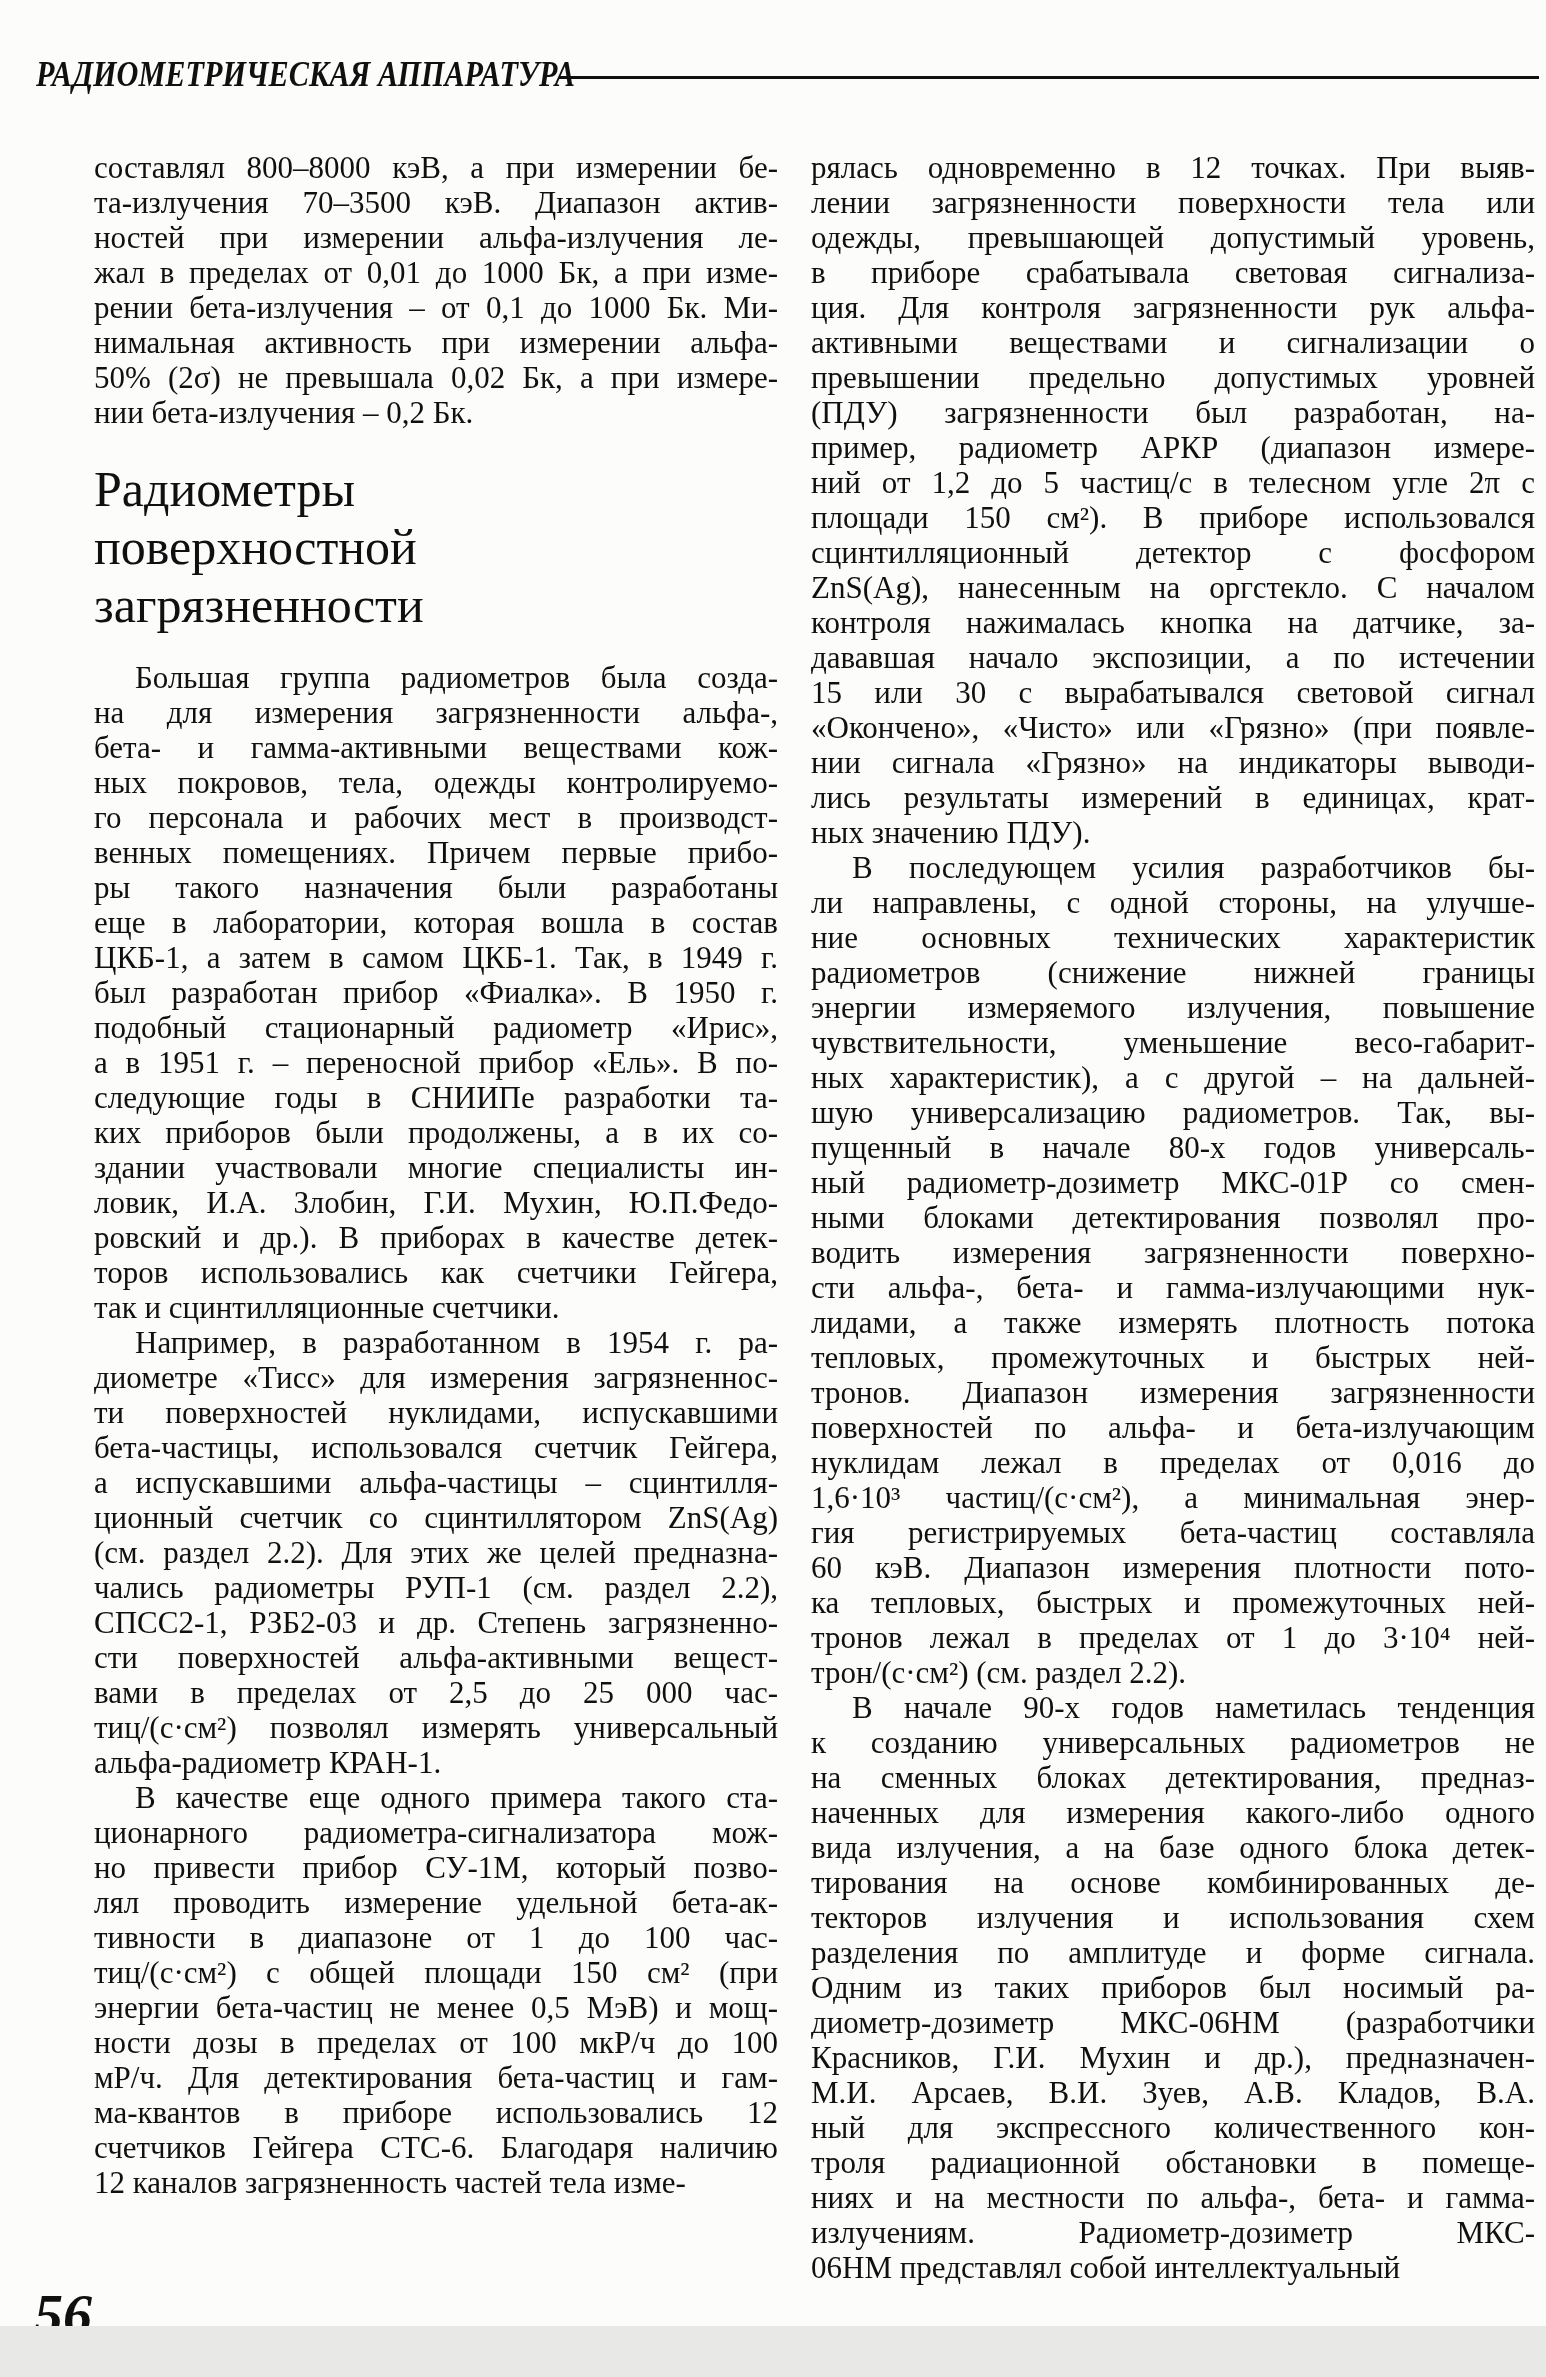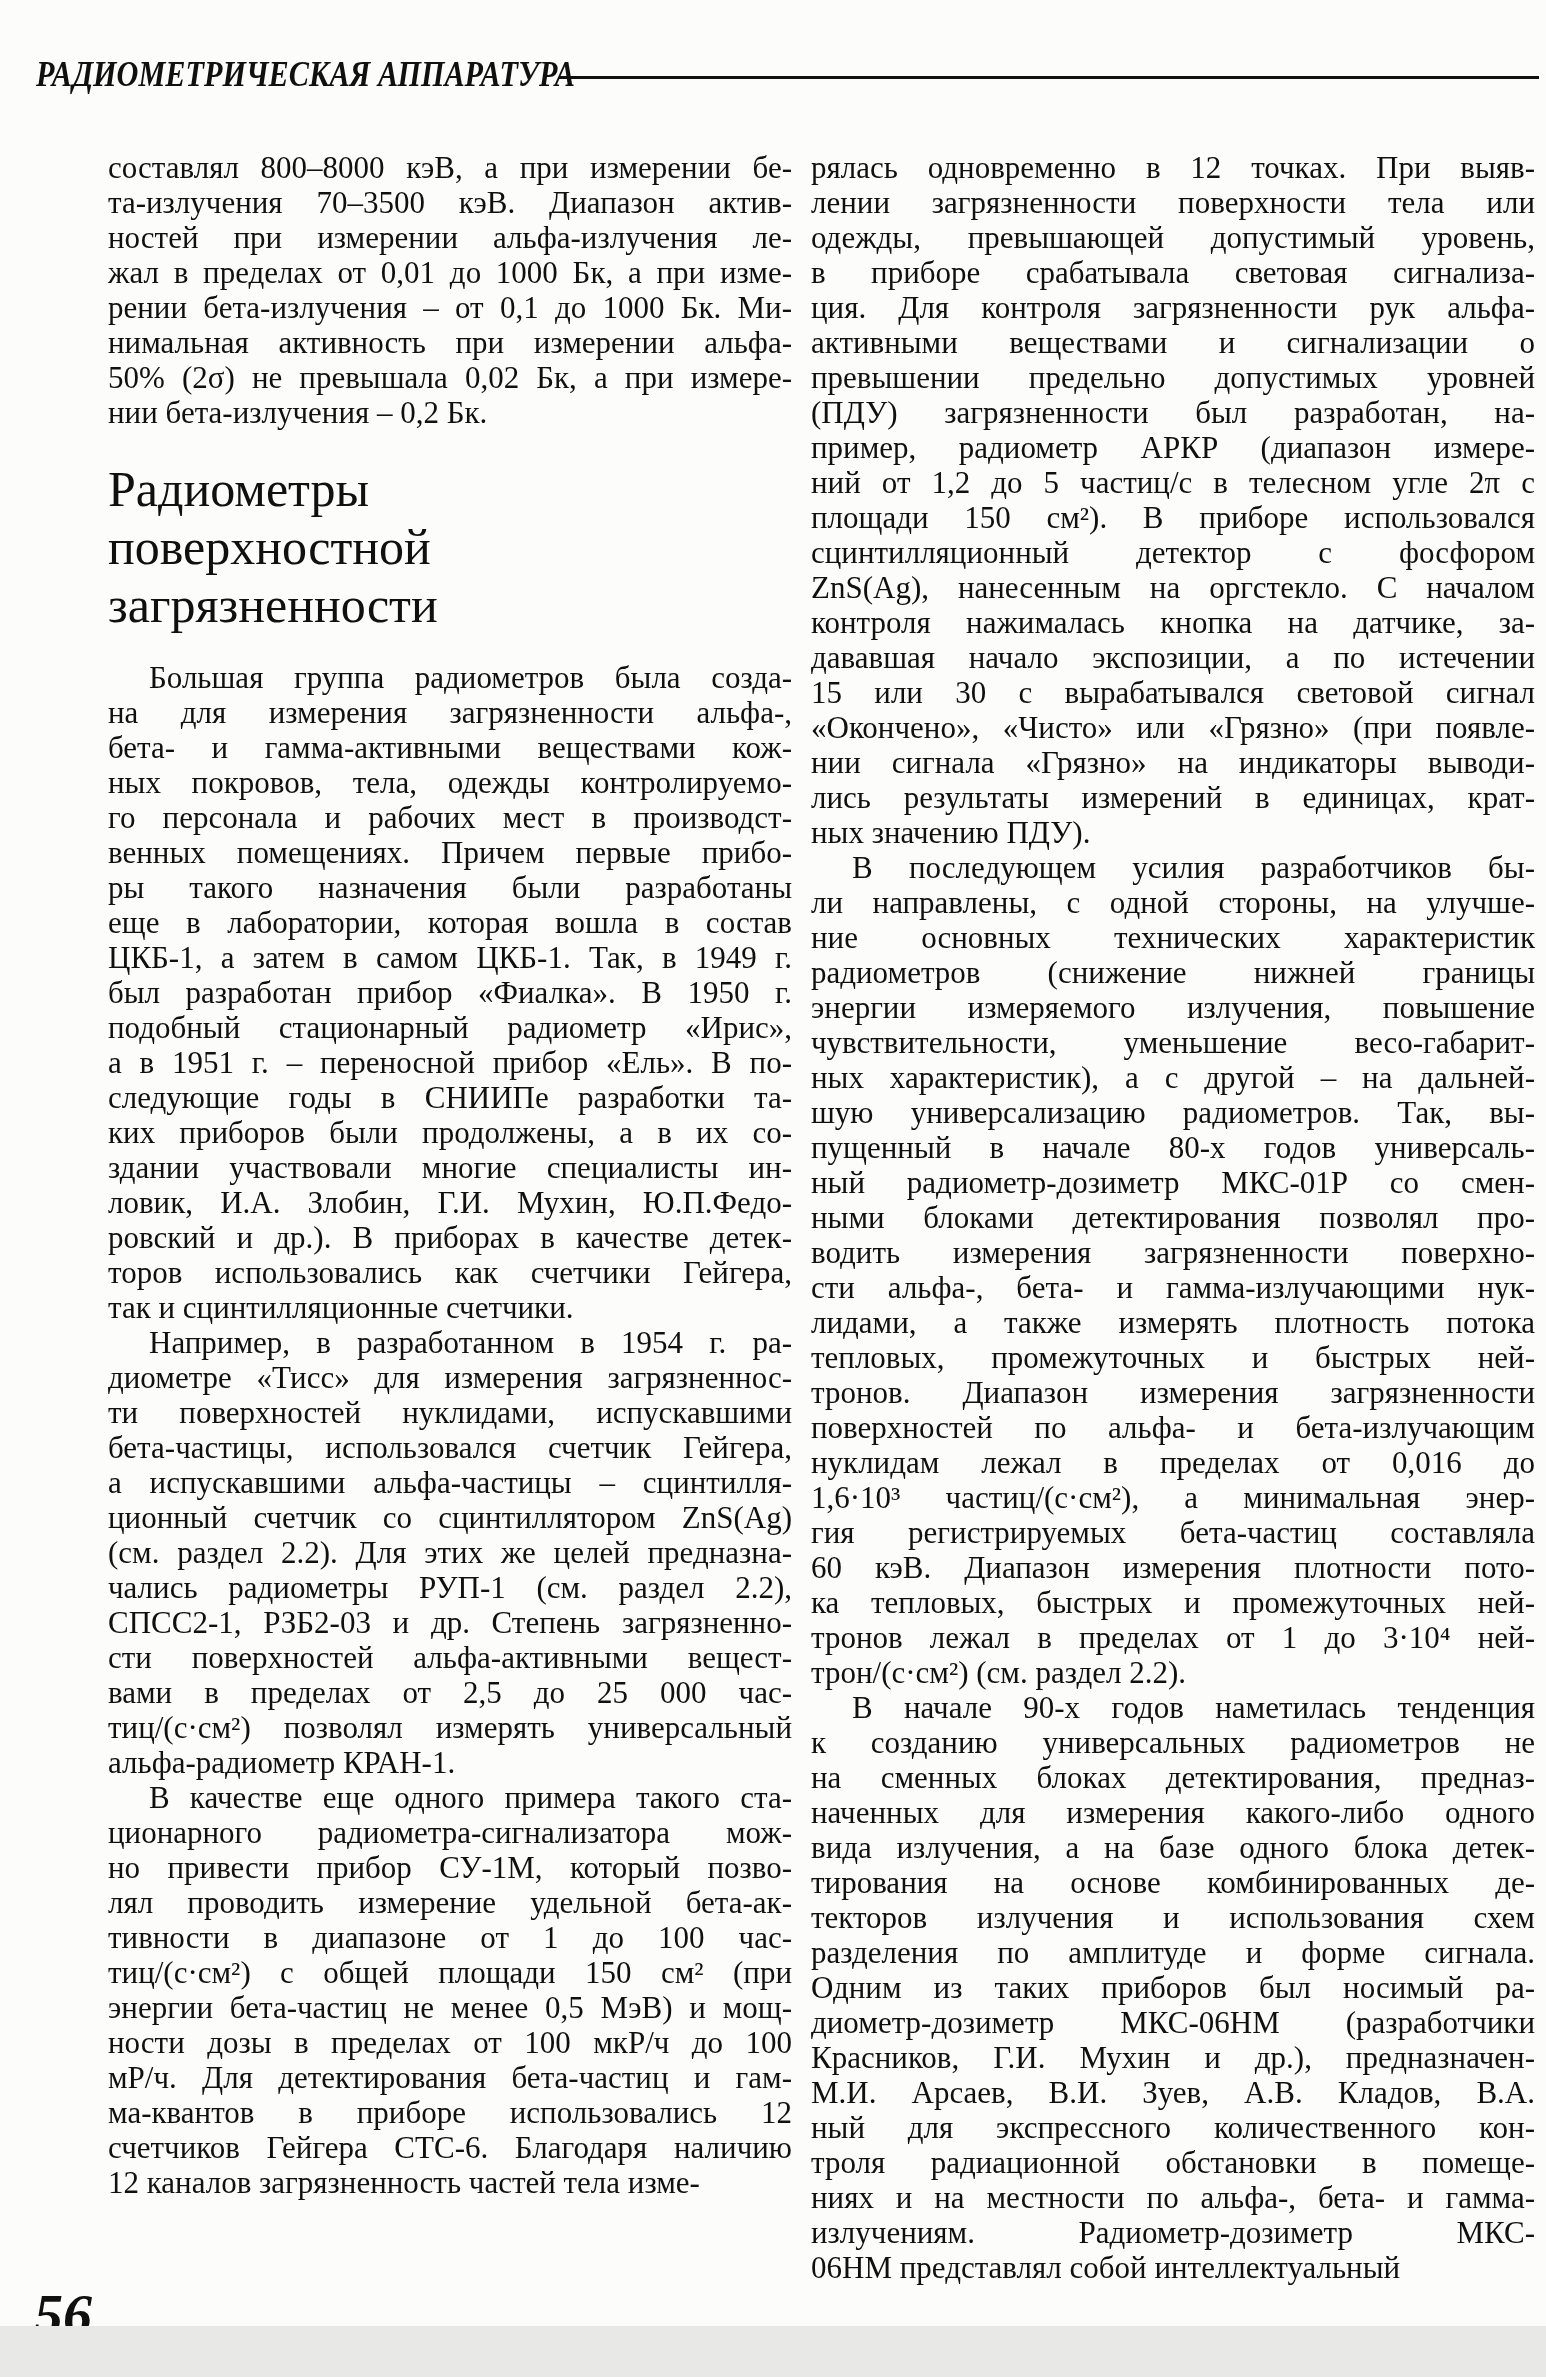--- a/index.html
+++ b/index.html
@@ -21,21 +21,21 @@
   }
   .rule{
     position:absolute;left:559px;top:76px;
     width:980px;height:3.2px;
     background:var(--ink,#101010);
   }
   .col{
     position:absolute;top:150px;
     font-size:31px;line-height:35px;
   }
-  .col-left{left:108px;width:684px;}
+  .col-left{left:94px;width:684px;}
   .col-right{left:811px;width:724px;}
   .para{margin:0;}
   .ln{
     text-align:justify;
     text-align-last:justify;
     -moz-text-align-last:justify;
     white-space:normal;
   }
   .ln.end{text-align-last:left;-moz-text-align-last:left;}
   .ln.ind{padding-left:41px;}

